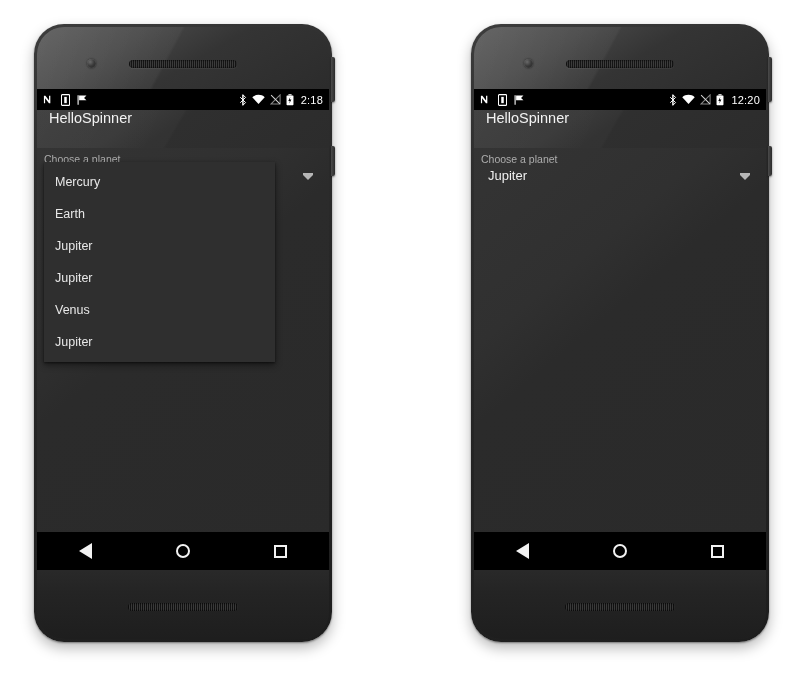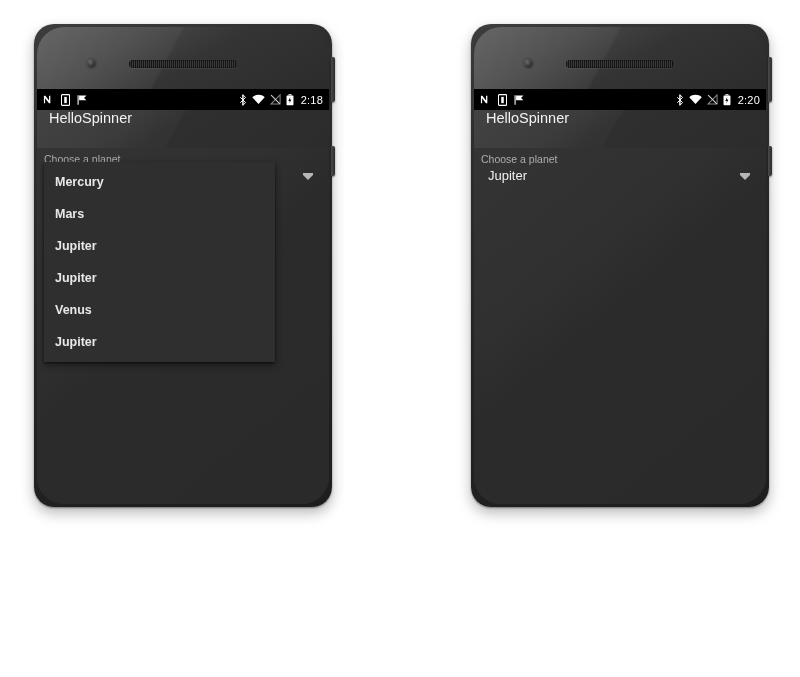--- a/index.html
+++ b/index.html
@@ -12,22 +12,22 @@
     height: 677px;
     position: relative;
     overflow: hidden;
     font-family: "Liberation Sans", sans-serif;
   }
 
   
   .phone {
     position: absolute;
     width: 298px;
-    height: 483px;
-    border-radius: 20px;
+    height: 618px;
+    border-radius: 30px;
     background: linear-gradient(160deg, #3d3d3d 0%, #2e2e2e 20%, #252525 55%, #1d1d1d 100%);
     box-shadow: 0 6px 14px rgba(0,0,0,0.28), 0 1px 2px rgba(0,0,0,0.4);
     box-sizing: border-box;
     padding: 8px;
   }
   .phone-inner {
     position: absolute;
     left: 3px; top: 3px;
     right: 3px; bottom: 3px;
     border-radius: 27px;
@@ -228,21 +228,20 @@
     box-sizing: border-box;
   }
   .dd-item {
     height: 32px;
     line-height: 32px;
     padding-left: 11px;
     color: #e8e8e8;
     font-size: 12.5px;
     font-family: "Liberation Sans", sans-serif;
     box-sizing: border-box;
-    font-weight: bold;
   }
 
   
   .toast {
     position: absolute;
     left: 50%;
     transform: translateX(-50%);
     bottom: 95px;
     background: #5d5d5d;
     color: #f1f1f1;
@@ -367,21 +366,21 @@
         <span class="app-title">HelloSpinner</span>
       </div>
 
       <div class="content">
         <div class="label-choose">Choose a planet</div>
 
         <div class="spinner-arrow with-stem" style="top:27px;"></div>
 
         <div class="dropdown">
           <div class="dd-item">Mercury</div>
-          <div class="dd-item">Mars</div>
+          <div class="dd-item">Earth</div>
           <div class="dd-item">Jupiter</div>
           <div class="dd-item">Jupiter</div>
           <div class="dd-item">Venus</div>
           <div class="dd-item">Jupiter</div>
         </div>
       </div>
 
       <div class="nav-bar">
         <div class="nav-btn">
             <span class="nav-back"></span>
@@ -448,21 +447,21 @@
               <path d="M1.2 1.2 10.8 10.8" stroke="#d6d6d6" stroke-width="1.1"></path>
             </svg>
           </span>
           <span class="sb-icon">
             <svg width="8" height="12" viewBox="0 0 9 13">
               <rect x="2.7" y="0" width="3.6" height="1.3" fill="#ffffff"></rect>
               <rect x="0.6" y="1.3" width="7.8" height="11.2" rx="0.8" fill="#ffffff"></rect>
               <path d="M4.8 3.2 2.6 7.6h1.7l-0.6 2.8 2.4-4.6H4.4z" fill="#000000"></path>
             </svg>
           </span>
-          <span class="status-time">2:20</span>
+          <span class="status-time">12:20</span>
         </div>
       </div>
 
       <div class="app-bar">
         <span class="app-title">HelloSpinner</span>
       </div>
 
       <div class="content">
         <div class="label-choose">Choose a planet</div>
 

